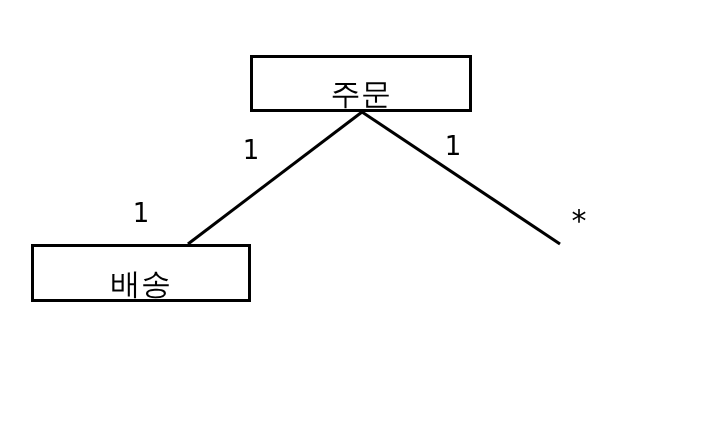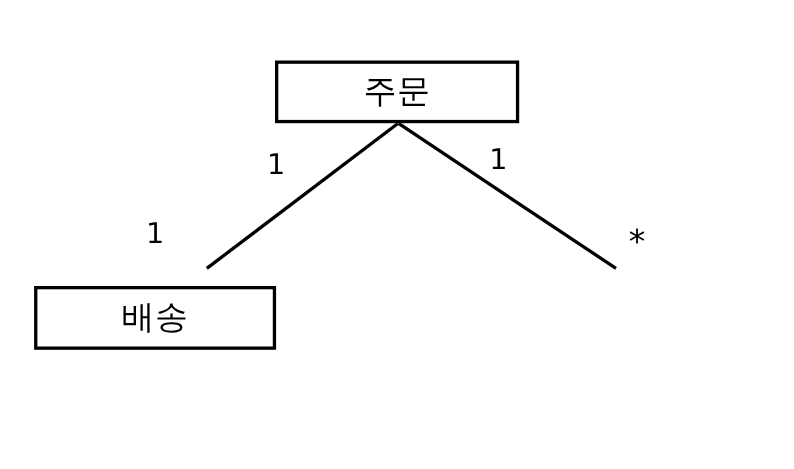--- a/index.html
+++ b/index.html
@@ -23,40 +23,40 @@
     top: 0;
     width: 722px;
     height: 426px;
   }
   .entity-box {
     position: absolute;
     box-sizing: border-box;
     border: 3px solid #000000;
     background: #ffffff;
     display: flex;
-    align-items: center;
+    align-items: flex-end;
     justify-content: center;
     z-index: 2;
   }
   .entity-label {
     font-size: 30px;
     line-height: 1;
     color: #000000;
     letter-spacing: 0.5px;
     white-space: nowrap;
   }
   #box-order {
     left: 250px;
     top: 55px;
     width: 222px;
     height: 57px;
   }
   #box-delivery {
     left: 31px;
-    top: 260px;
+    top: 244px;
     width: 220px;
     height: 58px;
   }
   #box-order-item {
     left: 468px;
     top: 244px;
     width: 222px;
     height: 58px;
   }
   .multiplicity-label {

